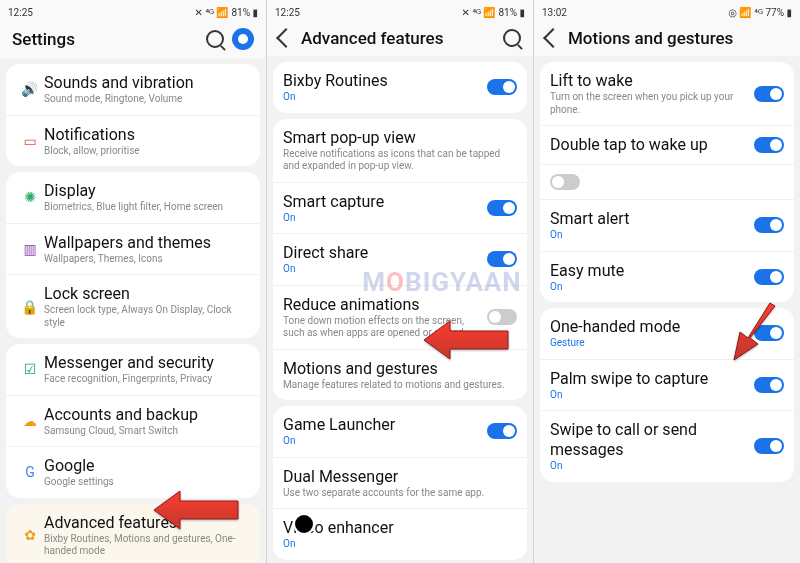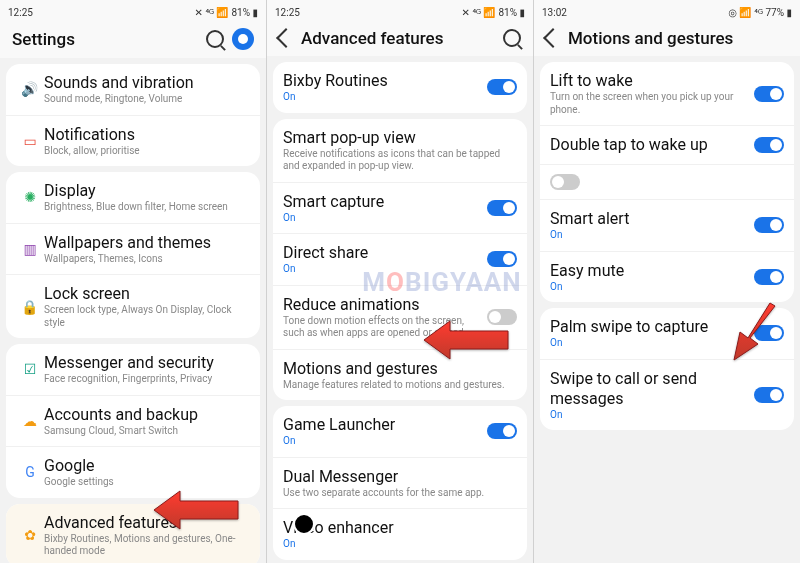--- a/index.html
+++ b/index.html
@@ -70,21 +70,21 @@
               <div class="ttl">Notifications</div>
               <div class="sub">Block, allow, prioritise</div>
             </div>
           </div>
         </div>
         <div class="card">
           <div class="row">
             <div class="icon-col" style="color: rgb(39, 174, 96);">✺</div>
             <div class="txt-col">
               <div class="ttl">Display</div>
-              <div class="sub">Brightness, Blue down filter, Home screen</div>
+              <div class="sub">Biometrics, Blue light filter, Home screen</div>
             </div>
           </div>
           <div class="row">
             <div class="icon-col" style="color: rgb(142, 68, 173);">▥</div>
             <div class="txt-col">
               <div class="ttl">Wallpapers and themes</div>
               <div class="sub">Wallpapers, Themes, Icons</div>
             </div>
           </div>
           <div class="row">
@@ -250,20 +250,27 @@
           </div>
           <div class="row">
             <div class="txt-col">
               <div class="ttl">Easy mute</div>
               <div class="sub blue">On</div>
             </div>
             <div class="toggle on"></div>
           </div>
         </div>
         <div class="card">
+          <div class="row">
+            <div class="txt-col">
+              <div class="ttl">One-handed mode</div>
+              <div class="sub blue">Gesture</div>
+            </div>
+            <div class="toggle on"></div>
+          </div>
           <div class="row">
             <div class="txt-col">
               <div class="ttl">Palm swipe to capture</div>
               <div class="sub blue">On</div>
             </div>
             <div class="toggle on"></div>
           </div>
           <div class="row">
             <div class="txt-col">
               <div class="ttl">Swipe to call or send messages</div>

